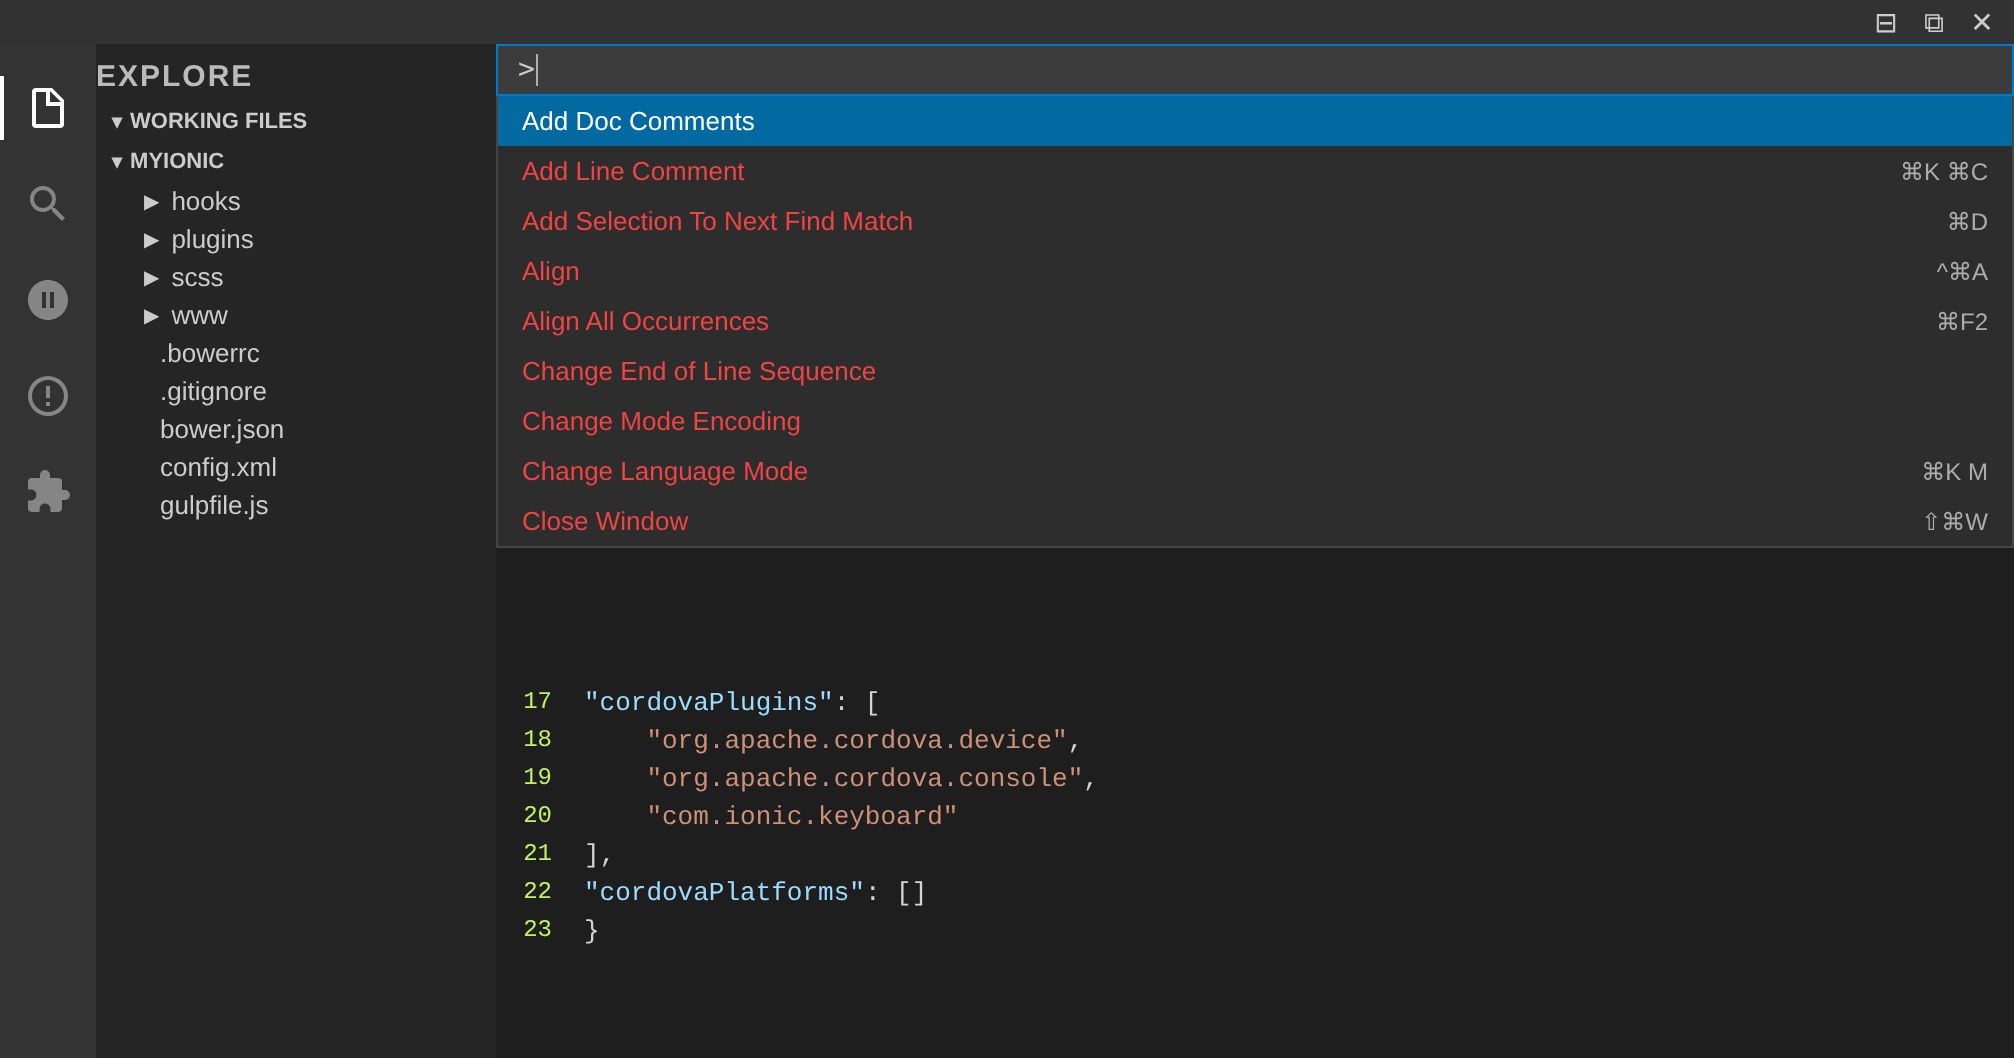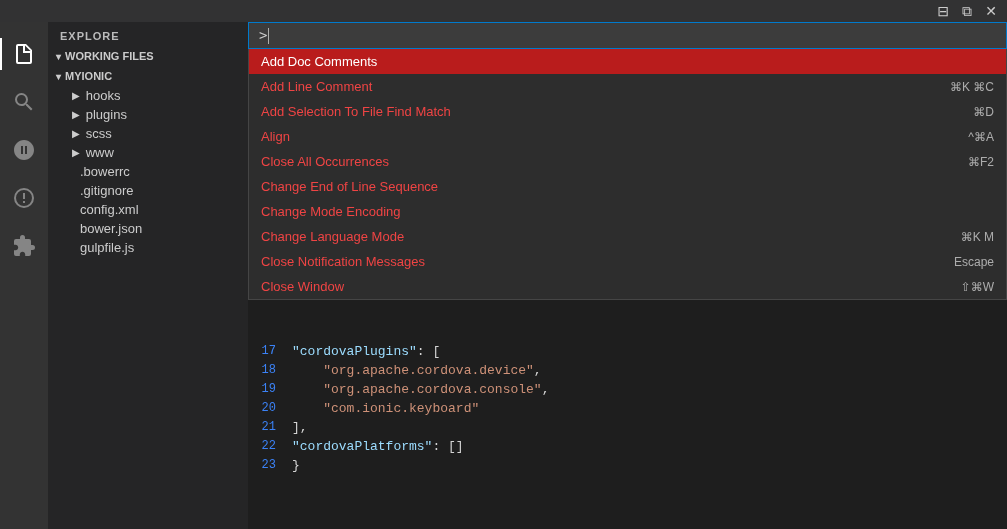--- a/index.html
+++ b/index.html
@@ -80,22 +80,22 @@
     }
 
     
     .sidebar {
       width: 200px;
       background: #252526;
       flex-shrink: 0;
       overflow-y: auto;
     }
     .sidebar-header {
-      padding: 8px 12px 4px 12px;
-      font-size: 11px;
+      padding: 8px 12px 4px 0;
+      font-size: 15px;
       font-weight: 700;
       color: #bbbbbb;
       letter-spacing: 1px;
       text-transform: uppercase;
     }
     .sidebar-section-header {
       padding: 4px 8px;
       font-size: 11px;
       font-weight: 700;
       color: #cccccc;
@@ -175,21 +175,21 @@
     }
     .command-item {
       padding: 5px 12px;
       display: flex;
       align-items: center;
       justify-content: space-between;
       cursor: pointer;
       font-size: 13px;
     }
     .command-item.highlighted {
-      background: #b91c1c;
+      background: #0369a1;
       color: #ffffff;
     }
     .command-item-label {
       color: #ef4444;
       flex: 1;
     }
     .command-item.highlighted .command-item-label {
       color: #ffffff;
     }
     .command-item-shortcut {
@@ -211,21 +211,21 @@
     }
     .code-line {
       display: flex;
       align-items: flex-start;
       padding: 0;
     }
     .line-number {
       width: 40px;
       text-align: right;
       padding-right: 12px;
-      color: #3b82f6;
+      color: #bef264;
       user-select: none;
       flex-shrink: 0;
       font-size: 12px;
     }
     .line-content {
       flex: 1;
       padding-left: 4px;
       white-space: pre;
     }
   </style>
@@ -298,24 +298,24 @@
           <span class="folder-arrow">▶</span>
           <span>www</span>
         </div>
         <div class="sidebar-item sidebar-item-indent1">
           <span>.bowerrc</span>
         </div>
         <div class="sidebar-item sidebar-item-indent1">
           <span>.gitignore</span>
         </div>
         <div class="sidebar-item sidebar-item-indent1">
+          <span>bower.json</span>
+        </div>
+        <div class="sidebar-item sidebar-item-indent1">
           <span>config.xml</span>
-        </div>
-        <div class="sidebar-item sidebar-item-indent1">
-          <span>bower.json</span>
         </div>
         <div class="sidebar-item sidebar-item-indent1">
           <span>gulpfile.js</span>
         </div>
       </div>
   </div>
 
   <div class="editor-area">
 
     <div class="command-overlay">
@@ -325,46 +325,42 @@
       <div class="command-dropdown">
         <div id="command-items">
             <div class="command-item highlighted">
               <span class="command-item-label">Add Doc Comments</span>
             </div>
             <div class="command-item">
               <span class="command-item-label">Add Line Comment</span>
               <span class="command-item-shortcut">⌘K ⌘C</span>
             </div>
             <div class="command-item">
-              <span class="command-item-label">Add Selection To File Find Match</span>
+              <span class="command-item-label">Add Selection To Next Find Match</span>
               <span class="command-item-shortcut">⌘D</span>
             </div>
             <div class="command-item">
               <span class="command-item-label">Align</span>
               <span class="command-item-shortcut">^⌘A</span>
             </div>
             <div class="command-item">
-              <span class="command-item-label">Close All Occurrences</span>
+              <span class="command-item-label">Align All Occurrences</span>
               <span class="command-item-shortcut">⌘F2</span>
             </div>
             <div class="command-item">
               <span class="command-item-label">Change End of Line Sequence</span>
             </div>
             <div class="command-item">
               <span class="command-item-label">Change Mode Encoding</span>
             </div>
             <div class="command-item">
               <span class="command-item-label">Change Language Mode</span>
               <span class="command-item-shortcut">⌘K M</span>
             </div>
             <div class="command-item">
-              <span class="command-item-label">Close Notification Messages</span>
-              <span class="command-item-shortcut">Escape</span>
-            </div>
-            <div class="command-item">
               <span class="command-item-label">Close Window</span>
               <span class="command-item-shortcut">⇧⌘W</span>
             </div>
           </div>
       </div>
     </div>
 
     <div class="code-editor" style="margin-top: 320px;">
       <div id="code-lines">
           <div class="code-line">

